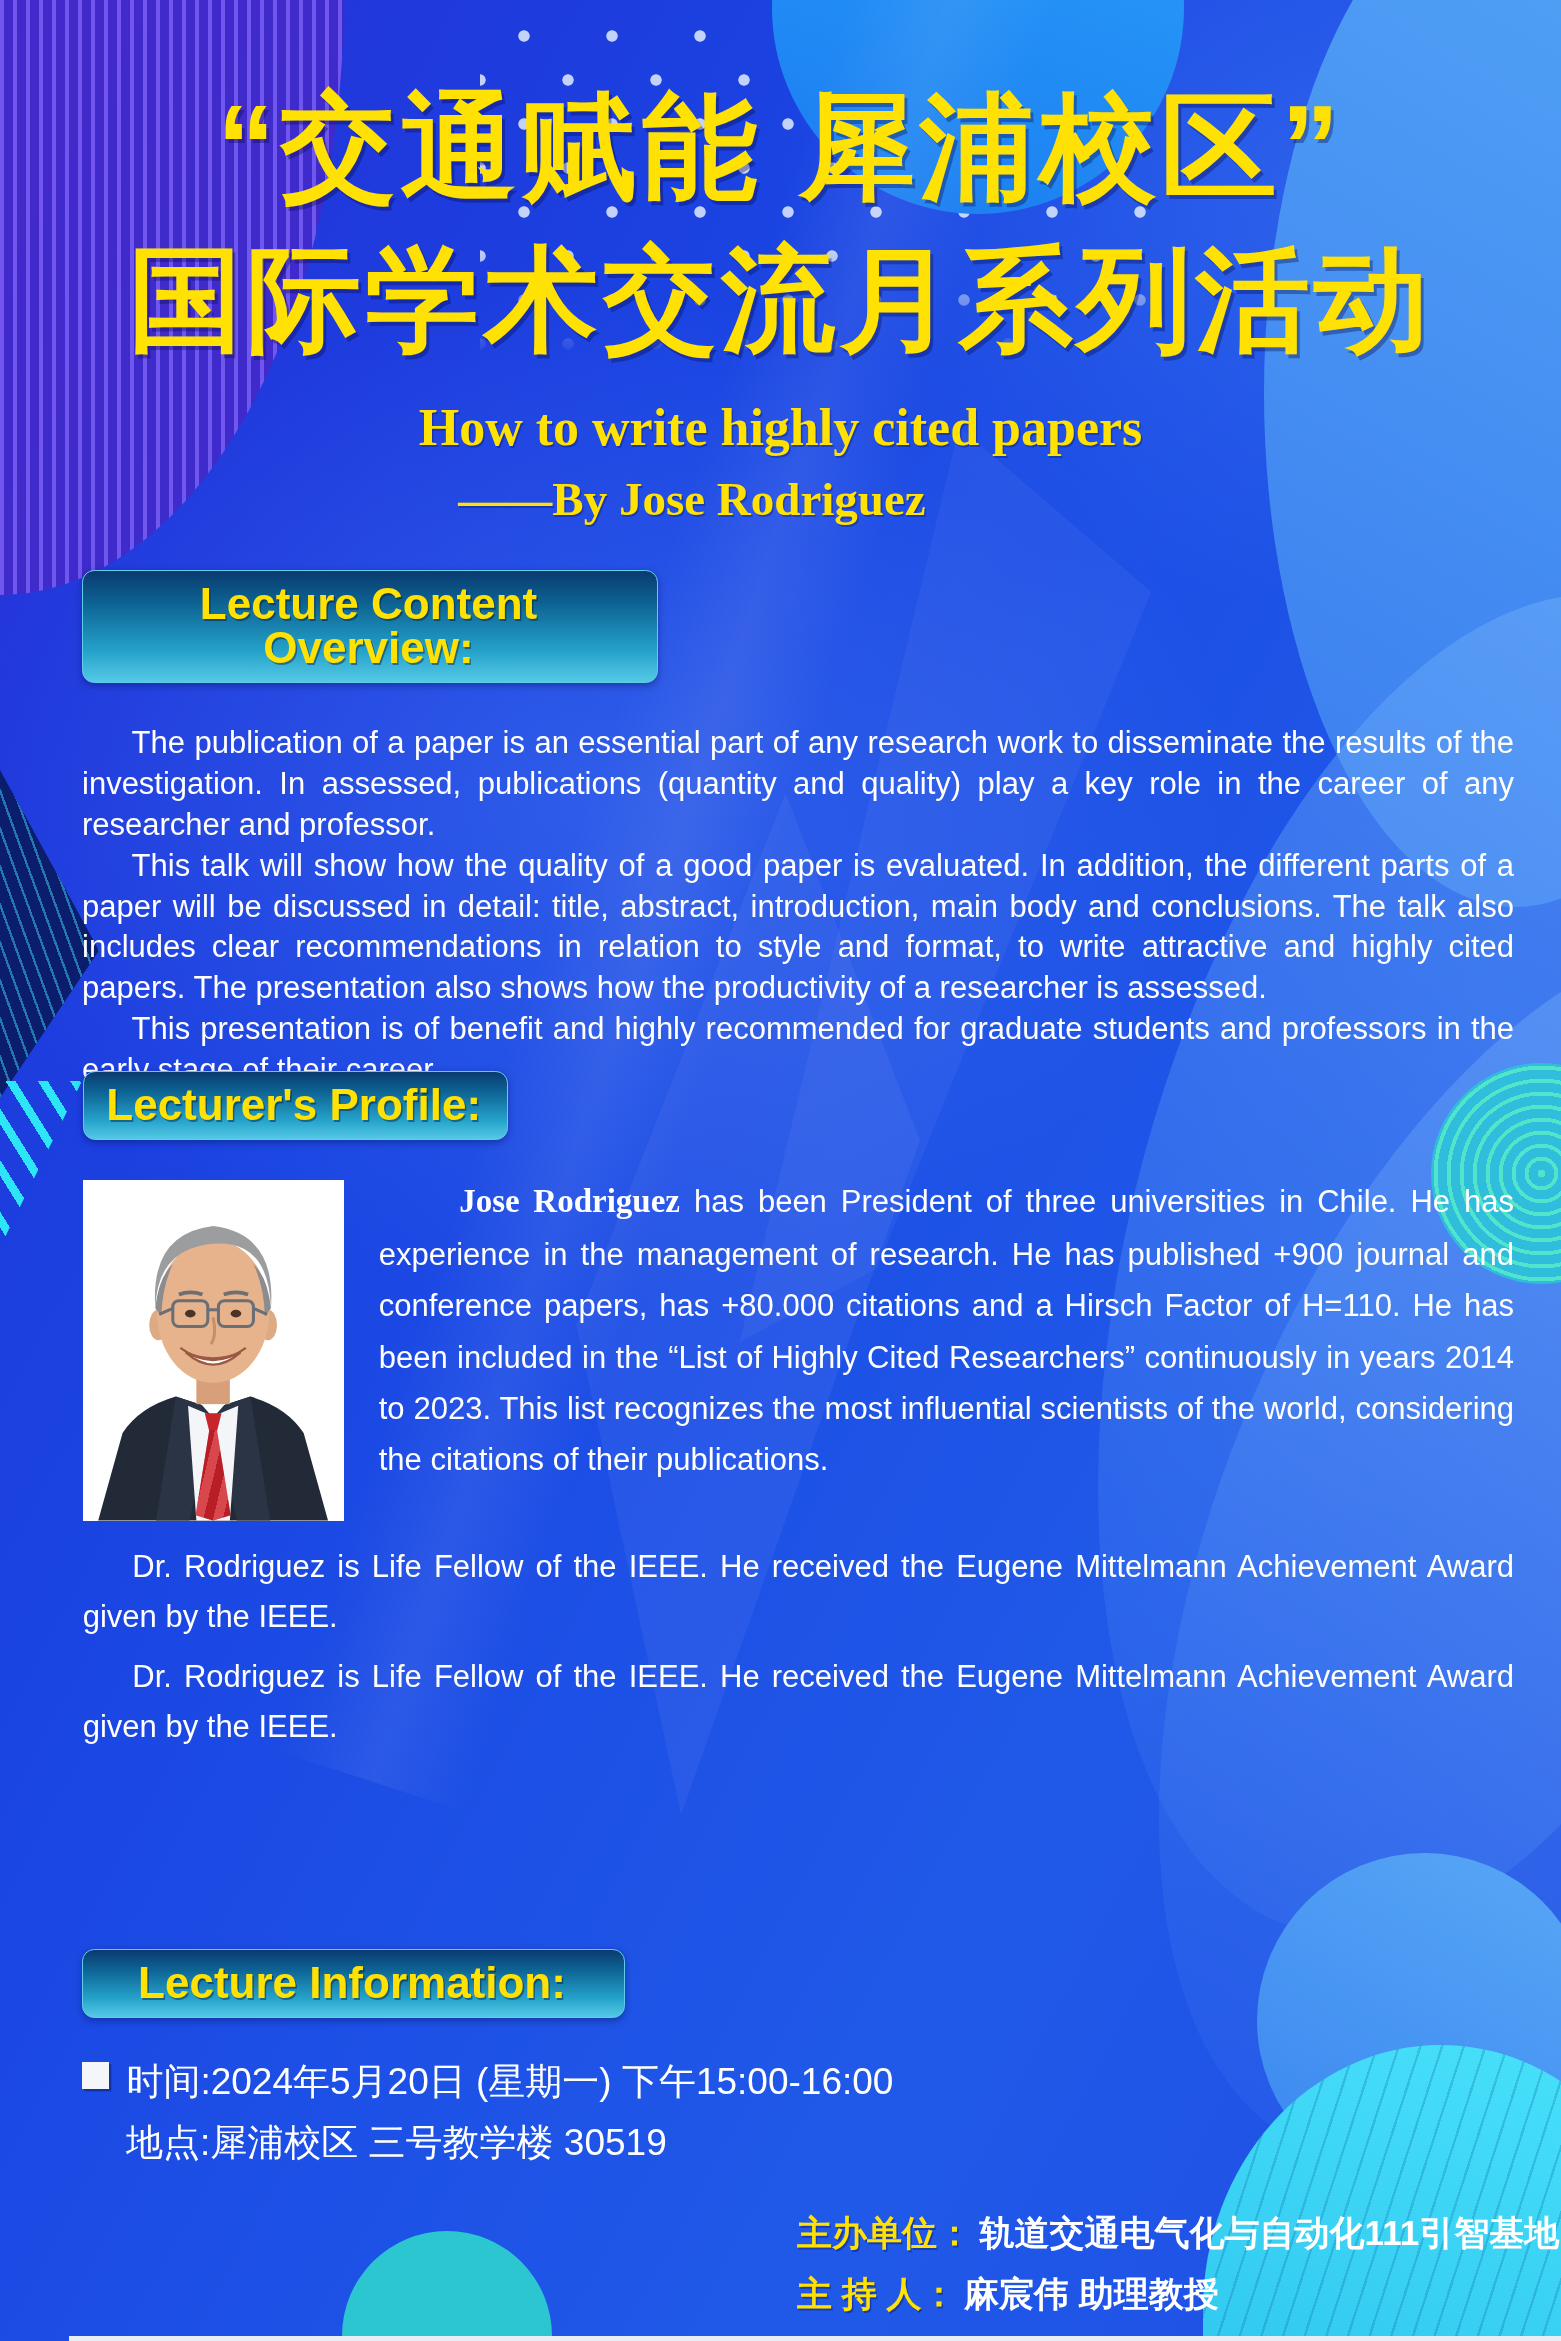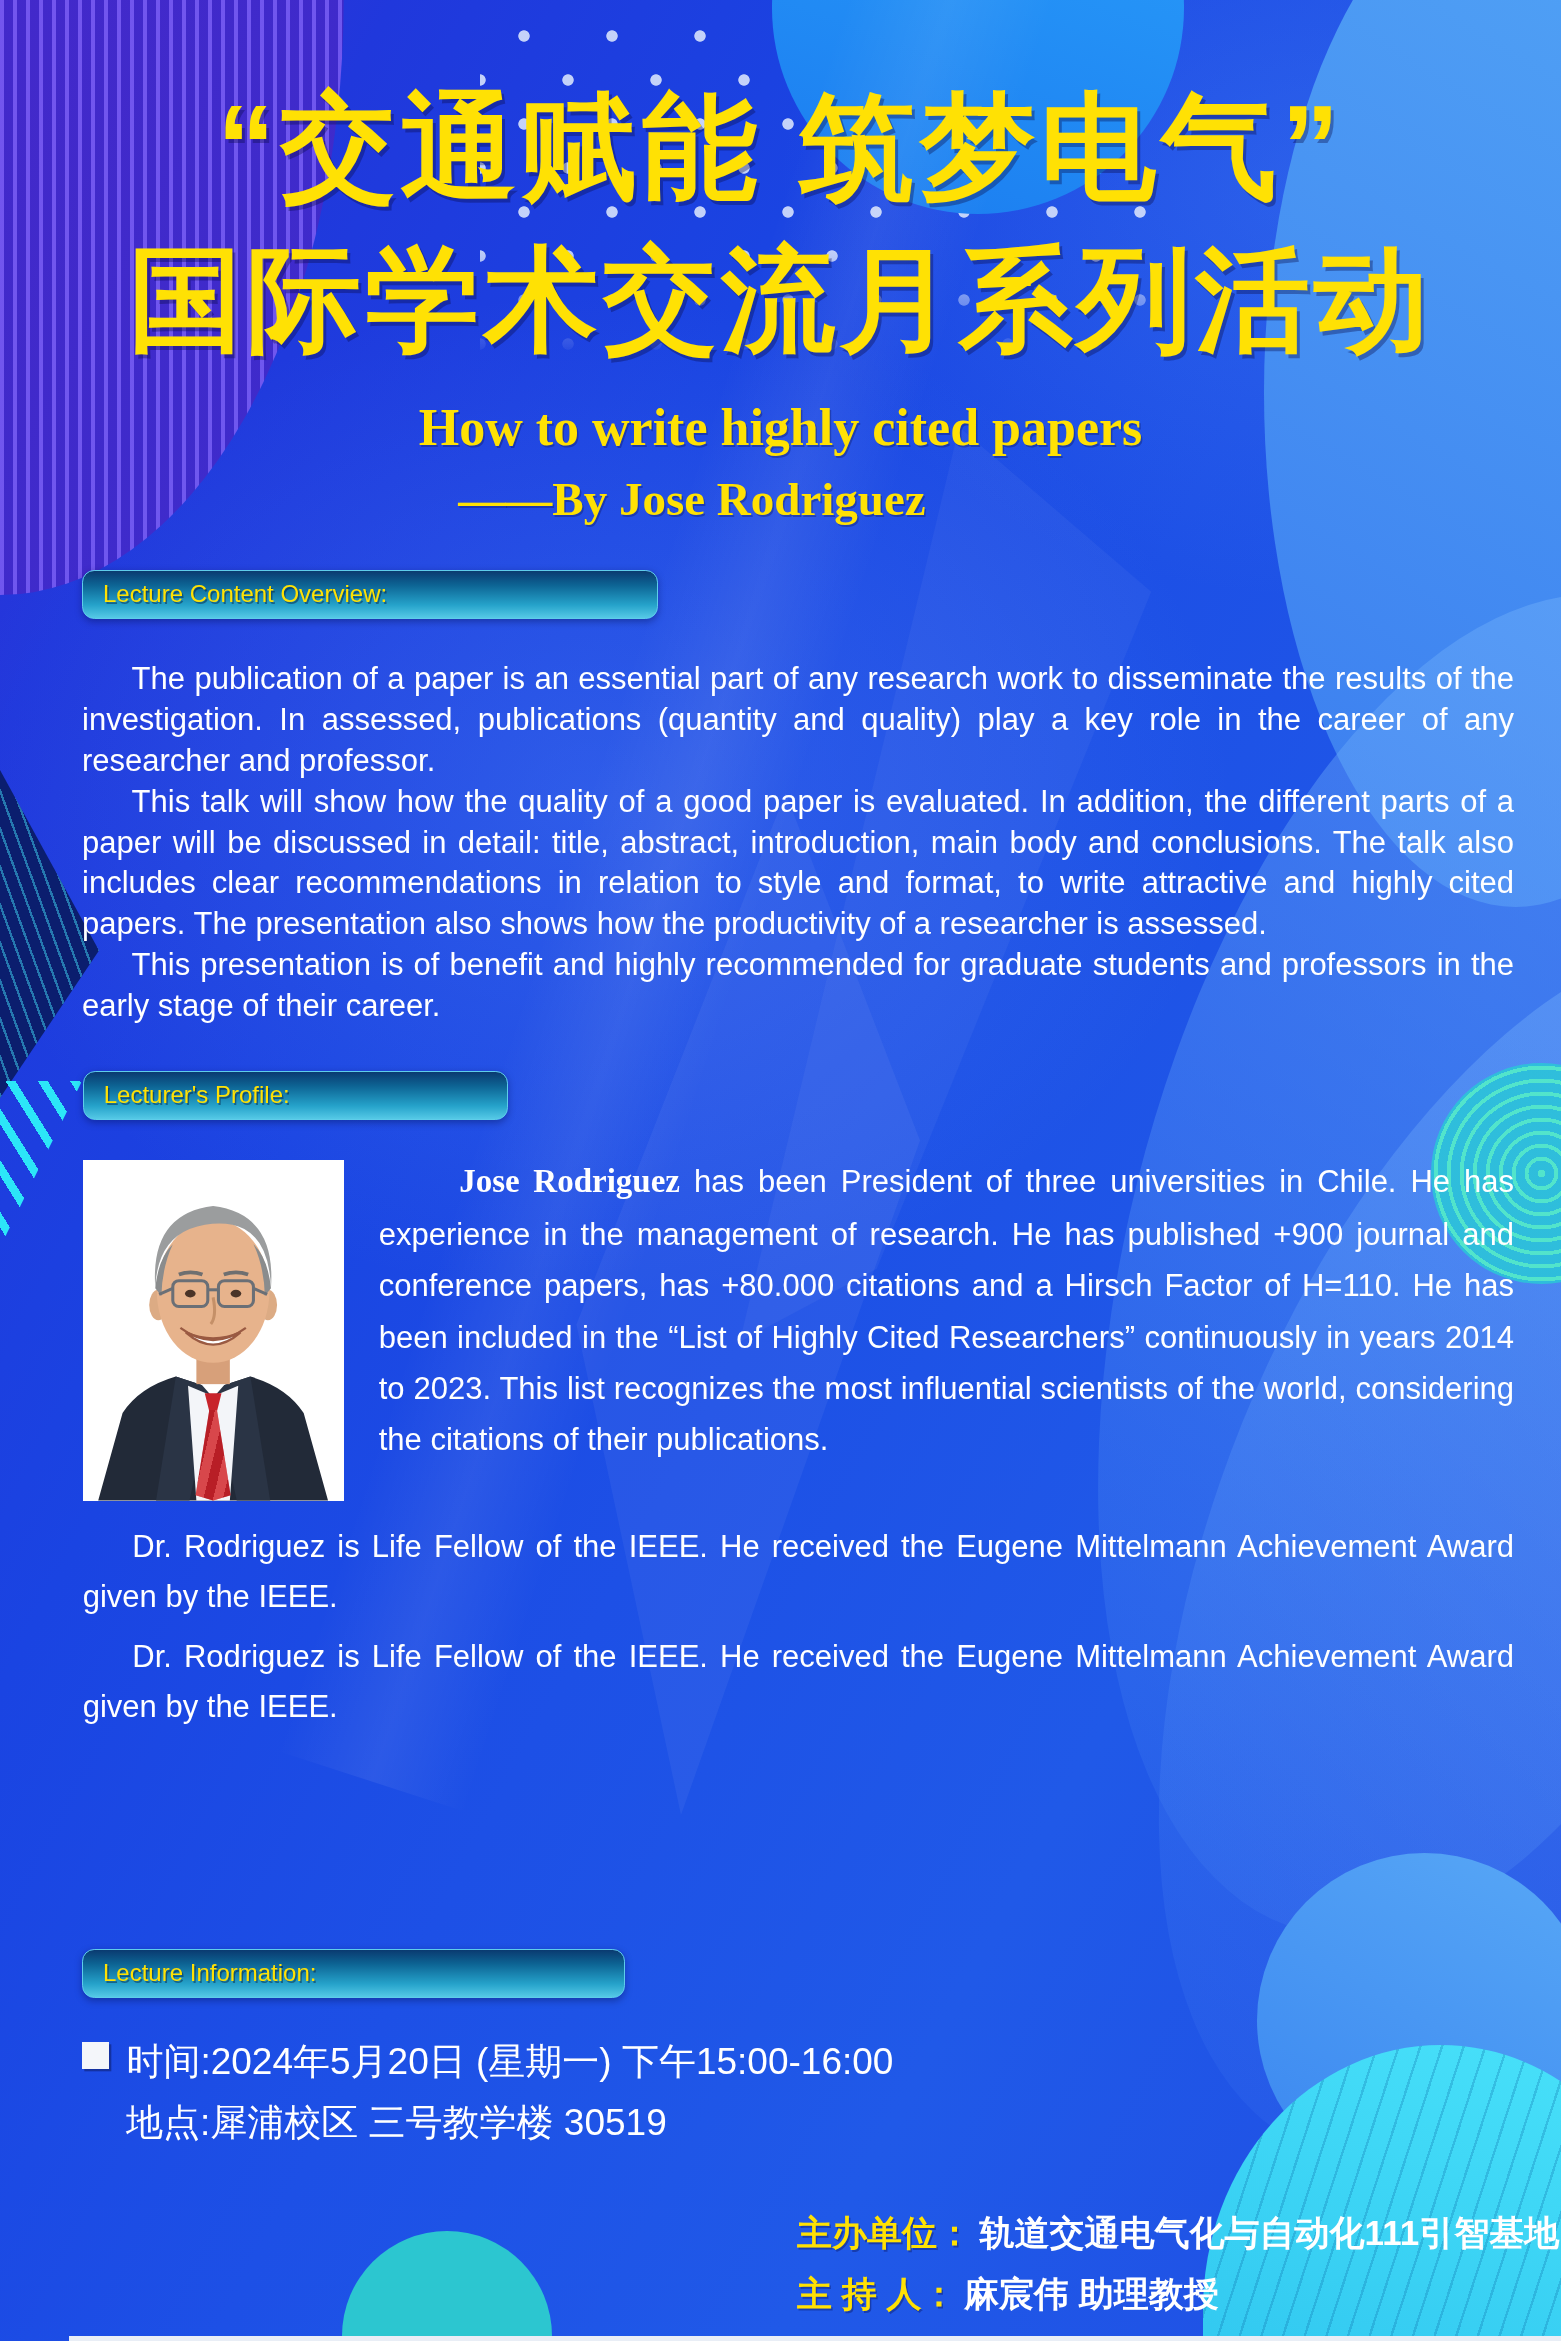--- a/index.html
+++ b/index.html
@@ -70,22 +70,22 @@
   .title-en{font-family:"Liberation Serif","DejaVu Serif",serif;font-weight:bold;
     color:#ffe104;font-size:52px;line-height:1.1;margin-top:32px;
     text-shadow:1.5px 2.3px 0 rgba(8,10,70,.3);}
   .byline{font-family:"Liberation Serif","DejaVu Serif",serif;font-weight:bold;
     color:#ffe104;font-size:47px;line-height:1.1;margin-top:17px;
     padding-right:177px;text-shadow:1.5px 2.3px 0 rgba(8,10,70,.3);}
 
   .badge{box-sizing:border-box;display:inline-block;border-radius:12.2px;
     background:linear-gradient(180deg,#0a3a70 0%,#0d6494 30%,#25a2ca 72%,#55c9e6 100%);
     border:1.5px solid #5ecdea;
-    color:#ffe104;font-weight:normal;font-size:24px;line-height:1;
-    padding:10.7px 23px 12.2px 20px;text-align:left;
+    color:#ffe104;font-weight:bold;font-size:44px;line-height:1;
+    padding:10.7px 23px 12.2px 20px;text-align:center;
     text-shadow:1.5px 1.5px 0 rgba(0,10,40,.4);
     box-shadow:0 2.3px 7.6px rgba(0,10,60,.35);}
   .badge-overview{width:576px;}
   .badge-profile{width:425px;margin-left:10.7px;}
   .badge-info{width:543px;}
 
   .section-overview{position:absolute;top:570px;left:82px;right:47px;}
   .section-overview .paras{margin-top:40px;}
   .para{color:#ffffff;font-size:31px;line-height:1.32;text-align:justify;
     text-indent:1.6em;margin:0;}
@@ -128,21 +128,21 @@
   <div class="poly-b"></div>
   <div class="left-dark-wedge"></div>
   <div class="left-stripes-cyan"></div>
   <div class="ring-circle"></div>
   <div class="circle-bottom-right"></div>
   <div class="cyan-blob"></div>
   <div class="teal-semicircle"></div>
   <div class="bottom-white-bar"></div>
 
   <div class="title-block">
-    <div class="title-cn title-line1">“交通赋能 筑梦电气”</div>
+    <div class="title-cn title-line1">“交通赋能 犀浦校区”</div>
     <div class="title-cn title-line2">国际学术交流月系列活动</div>
     <div class="title-en">How to write highly cited papers</div>
     <div class="byline">——By Jose Rodriguez</div>
   </div>
 
   <div class="section-overview">
     <div class="badge badge-overview">Lecture Content Overview:</div>
     <div class="paras">
       <p class="para">The publication of a paper is an essential part of any research work to disseminate the results of the investigation. In assessed, publications (quantity and quality) play a key role in the career of any researcher and professor.</p>
       <p class="para">This talk will show how the quality of a good paper is evaluated. In addition, the different parts of a paper will be discussed in detail: title, abstract, introduction, main body and conclusions. The talk also includes clear recommendations in relation to style and format, to write attractive and highly cited papers. The presentation also shows how the productivity of a researcher is assessed.</p>

